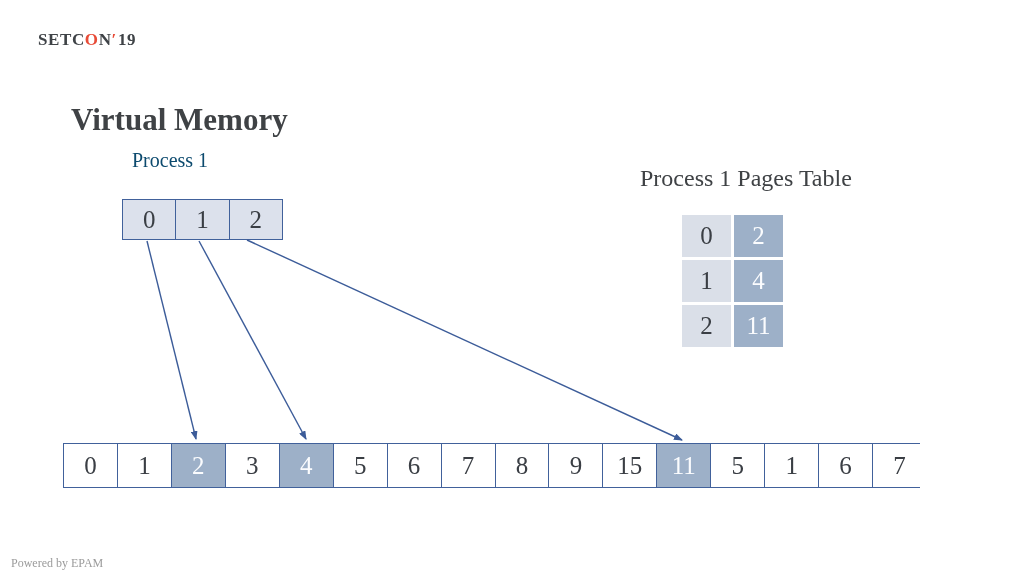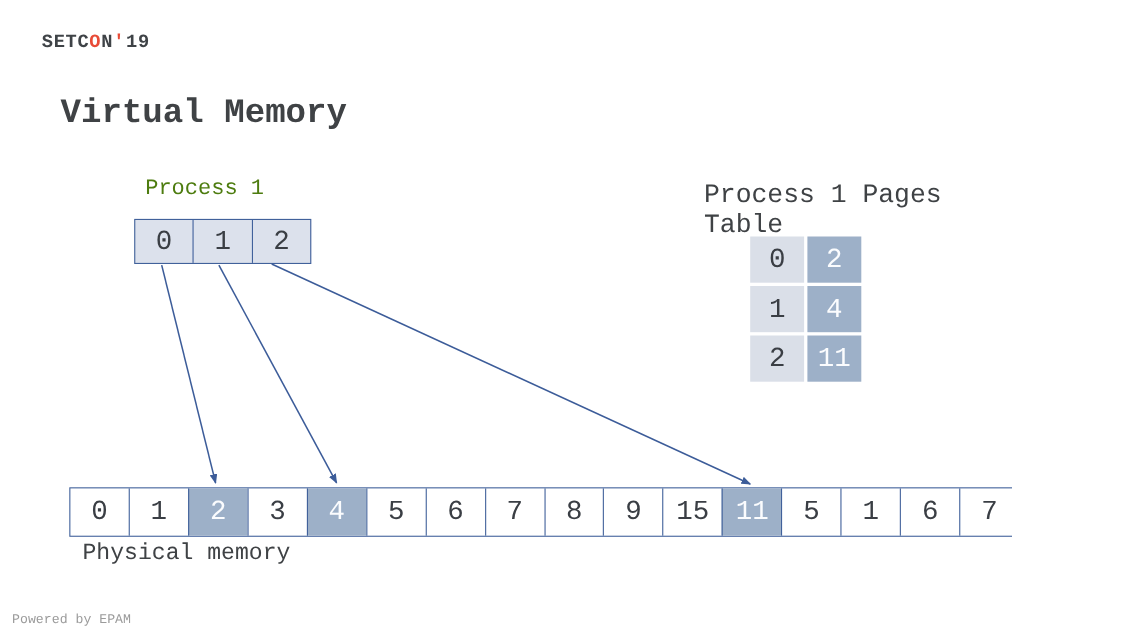--- a/index.html
+++ b/index.html
@@ -1,28 +1,28 @@
 <!DOCTYPE html>
 <html><head>
 <meta charset="utf-8">
 <style>
   html,body{margin:0;padding:0;background:#fff;}
   .slide{
     position:relative;width:920px;height:576px;background:#ffffff;overflow:hidden;
-    font-family:Liberation Mono, monospace;color:#3c4043;
+    font-family:Liberation Serif, serif;color:#3c4043;
   }
   
   .logo{position:absolute;left:38px;top:30px;font-size:17px;font-weight:800;
         letter-spacing:.6px;color:#3f4347;white-space:nowrap;}
   .logo .red{color:#e84b37;}
   .logo .tick{color:#e84b37;font-weight:800;margin:0 1px 0 0;}
   
-  .title{position:absolute;left:55px;top:86px;margin:0;font-size:31px;font-weight:700;color:#3f4245;}
+  .title{position:absolute;left:55px;top:86px;margin:16px;font-size:31px;font-weight:700;color:#3f4245;}
   
-  .p1-label{position:absolute;left:132px;top:160px;font-size:20px;color:#4d7c0f;text-align:center;}
+  .p1-label{position:absolute;left:132px;top:149px;font-size:20px;color:#0c4a6e;text-align:center;}
   .pt-label{position:absolute;left:640px;top:165px;font-size:24px;color:#3f4245;}
   .pm-label{position:absolute;left:75px;top:492px;font-size:21px;color:#3f4245;}
   
   .p1-table{position:absolute;left:122px;top:199px;width:161px;height:41px;
             display:flex;border:1.5px solid #41619b;box-sizing:border-box;background:#dce1ec;}
   .p1-table .cell{flex:1;display:flex;align-items:center;justify-content:center;
                   font-size:25px;color:#3a3e44;border-left:1.5px solid #41619b;}
   .p1-table .cell:first-child{border-left:none;}
   
   .pages-table{position:absolute;left:682px;top:215px;display:grid;
@@ -95,17 +95,16 @@
     <div class="cell">8</div>
     <div class="cell">9</div>
     <div class="cell">15</div>
     <div class="cell hl">11</div>
     <div class="cell">5</div>
     <div class="cell">1</div>
     <div class="cell">6</div>
     <div class="cell">7</div>
   </div>
 
-  <div class="pm-label">Physical memory</div>
 
   <div class="footer">Powered by EPAM</div>
 
 </div>
 
 </body></html>

